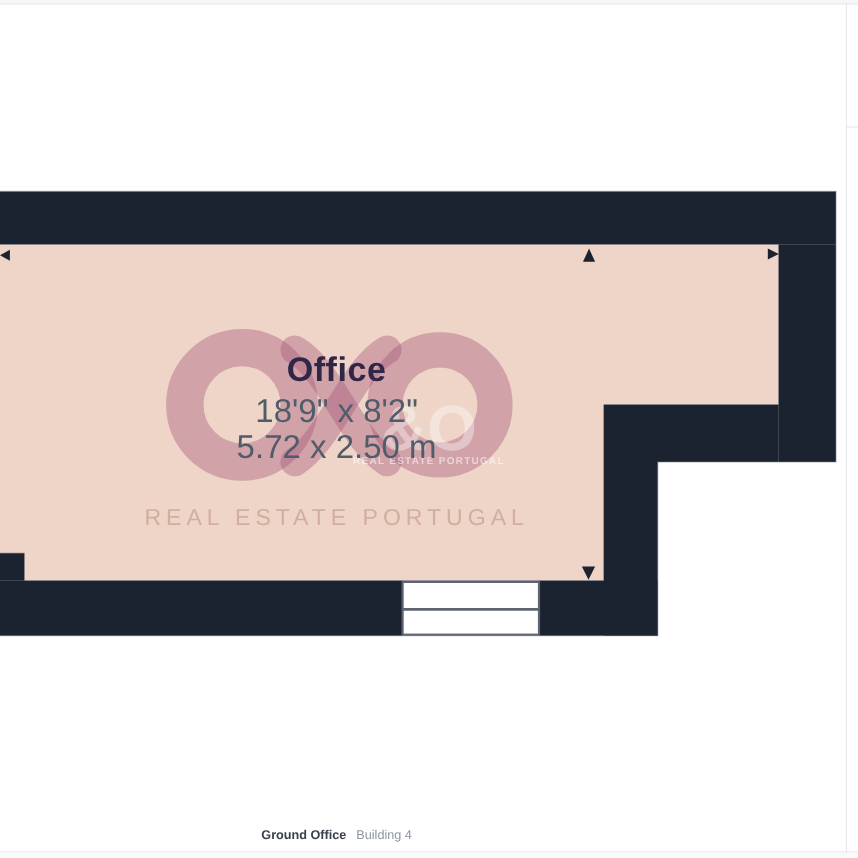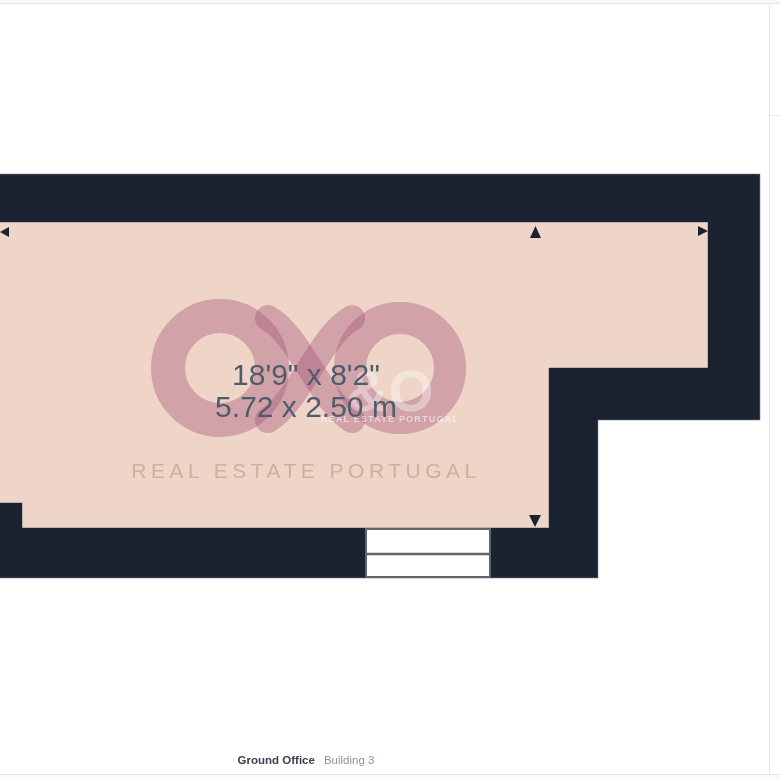--- a/index.html
+++ b/index.html
@@ -98,20 +98,21 @@
     <polygon points="9,227 9,237 0,232" fill="#1c2330"></polygon>
     <polygon points="698,226 698,236 708,231" fill="#1c2330"></polygon>
     <polygon points="530,238 541,238 535.5,226" fill="#1c2330"></polygon>
     <polygon points="529,515 541,515 535,527" fill="#1c2330"></polygon>
   </svg>
 
   <div class="wm-mini-glyph">&amp;O</div>
   <div class="wm-mini-brand">REAL ESTATE PORTUGAL</div>
   <div class="wm-brand">REAL ESTATE PORTUGAL</div>
 
+  <div class="room-name">Office</div>
   <div class="dim-imperial">18'9" x 8'2"</div>
   <div class="dim-metric">5.72 x 2.50 m</div>
 
   <div class="footer">
-    <span class="floor">Ground Office</span><span class="building">Building 3</span>
+    <span class="floor">Ground Office</span><span class="building">Building 4</span>
   </div>
 
 </div>
 
 </body></html>

